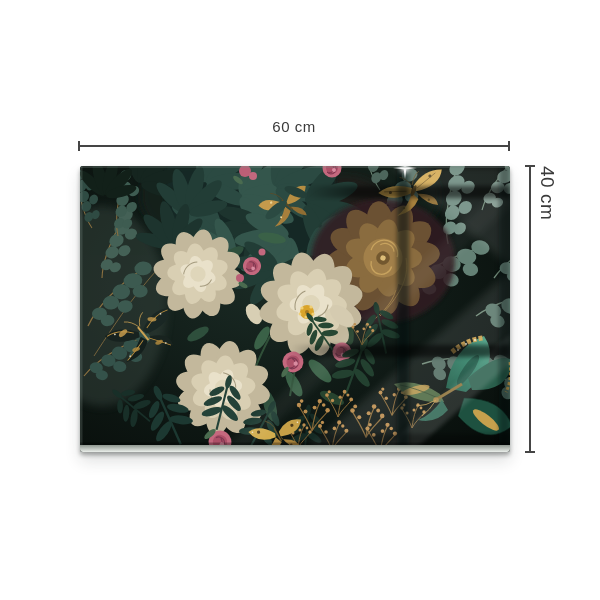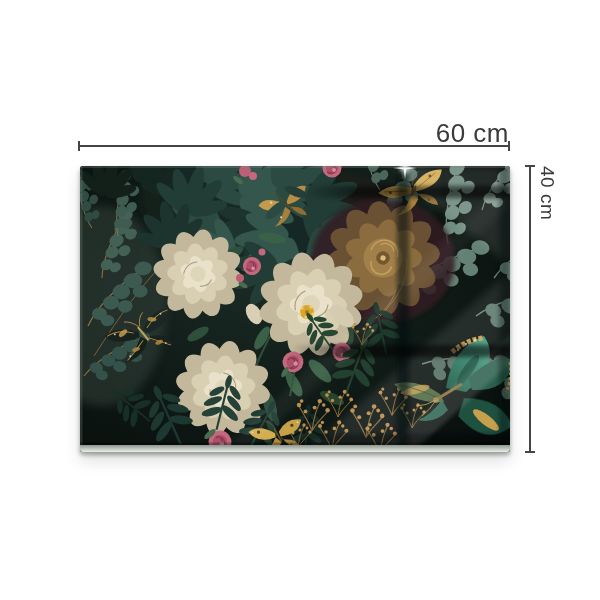--- a/index.html
+++ b/index.html
@@ -1,21 +1,21 @@
 <!DOCTYPE html>
 <html><head>
 <meta charset="utf-8">
 <style>
   html,body{margin:0;padding:0;}
   body{width:600px;height:600px;background:#ffffff;font-family:"Liberation Sans",sans-serif;}
   .stage{position:relative;width:600px;height:600px;background:#ffffff;overflow:hidden;}
 
   
-  .dim-label-w{position:absolute;left:79px;top:118px;width:430px;text-align:right;
-    font-size:26px;color:#3a3a3a;letter-spacing:.5px;}
+  .dim-label-w{position:absolute;left:79px;top:118px;width:430px;text-align:center;
+    font-size:15px;color:#3a3a3a;letter-spacing:.5px;}
   .dim-line-w{position:absolute;left:79px;top:145px;width:430px;height:1.5px;background:#454545;}
   .tick{position:absolute;width:1.8px;height:9.5px;background:#454545;top:-4px;}
   .tick-l{left:-1px;}
   .tick-r{right:-1px;}
 
   
   .dim-line-h{position:absolute;left:529px;top:166px;width:1.5px;height:286px;background:#454545;}
   .htick{position:absolute;height:1.8px;width:9.5px;background:#454545;left:-4px;}
   .htick-t{top:-1px;}
   .htick-b{bottom:-1px;}

